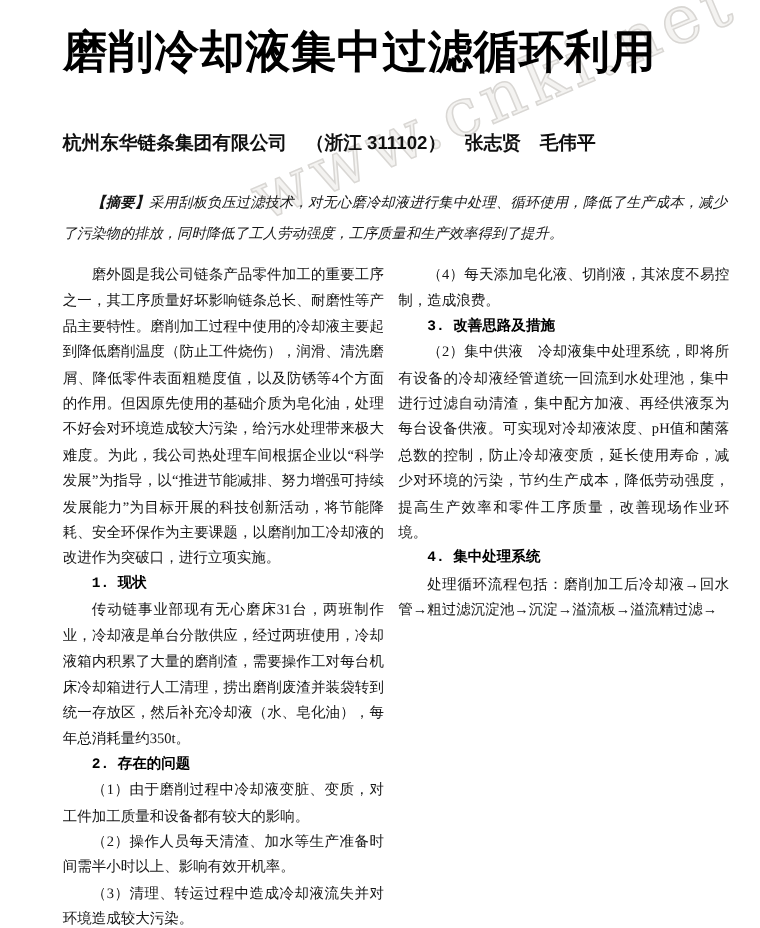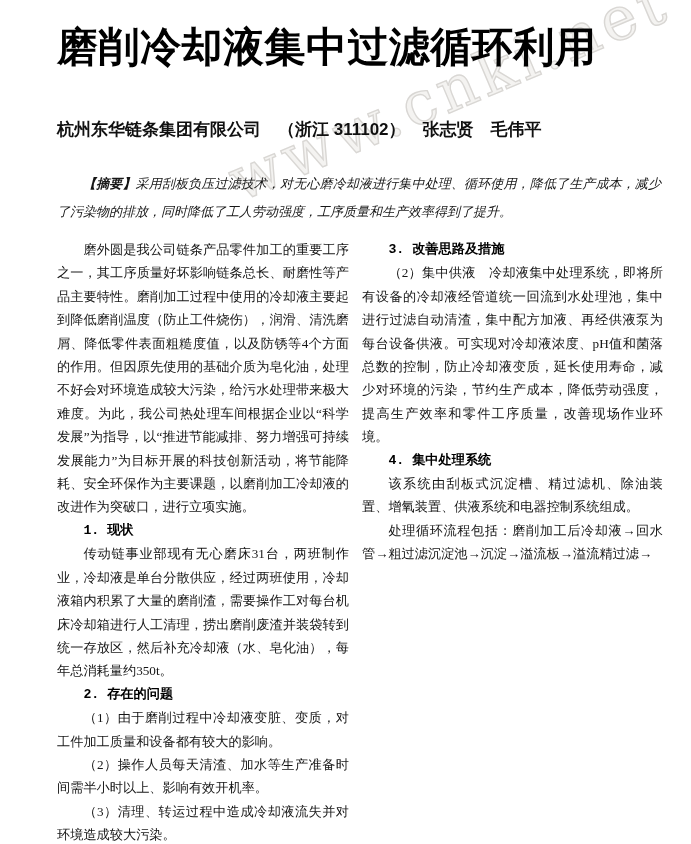--- a/index.html
+++ b/index.html
@@ -98,20 +98,20 @@
         <p class="body-para">磨外圆是我公司链条产品零件加工的重要工序之一，其工序质量好坏影响链条总长、耐磨性等产品主要特性。磨削加工过程中使用的冷却液主要起到降低磨削温度（防止工件烧伤），润滑、清洗磨屑、降低零件表面粗糙度值，以及防锈等4个方面的作用。但因原先使用的基础介质为皂化油，处理不好会对环境造成较大污染，给污水处理带来极大难度。为此，我公司热处理车间根据企业以“科学发展”为指导，以“推进节能减排、努力增强可持续发展能力”为目标开展的科技创新活动，将节能降耗、安全环保作为主要课题，以磨削加工冷却液的改进作为突破口，进行立项实施。</p>
         <p class="sec-heading">1. 现状</p>
         <p class="body-para">传动链事业部现有无心磨床31台，两班制作业，冷却液是单台分散供应，经过两班使用，冷却液箱内积累了大量的磨削渣，需要操作工对每台机床冷却箱进行人工清理，捞出磨削废渣并装袋转到统一存放区，然后补充冷却液（水、皂化油），每年总消耗量约350t。</p>
         <p class="sec-heading">2. 存在的问题</p>
         <p class="body-para">（1）由于磨削过程中冷却液变脏、变质，对工件加工质量和设备都有较大的影响。</p>
         <p class="body-para">（2）操作人员每天清渣、加水等生产准备时间需半小时以上、影响有效开机率。</p>
         <p class="body-para">（3）清理、转运过程中造成冷却液流失并对环境造成较大污染。</p>
       </div>
 
     <div class="col col-right" id="col-right">
+        <p class="body-para">（4）每天添加皂化液、切削液，其浓度不易控制，造成浪费。</p>
         <p class="sec-heading">3. 改善思路及措施</p>
         <p class="body-para">（2）集中供液　冷却液集中处理系统，即将所有设备的冷却液经管道统一回流到水处理池，集中进行过滤自动清渣，集中配方加液、再经供液泵为每台设备供液。可实现对冷却液浓度、pH值和菌落总数的控制，防止冷却液变质，延长使用寿命，减少对环境的污染，节约生产成本，降低劳动强度，提高生产效率和零件工序质量，改善现场作业环境。</p>
         <p class="sec-heading">4. 集中处理系统</p>
-        <p class="body-para">该系统由刮板式沉淀槽、精过滤机、除油装置、增氧装置、供液系统和电器控制系统组成。</p>
         <p class="body-para">处理循环流程包括：磨削加工后冷却液→回水管→粗过滤沉淀池→沉淀→溢流板→溢流精过滤→</p>
       </div>
   </div>
 </div>
 
 </body></html>

